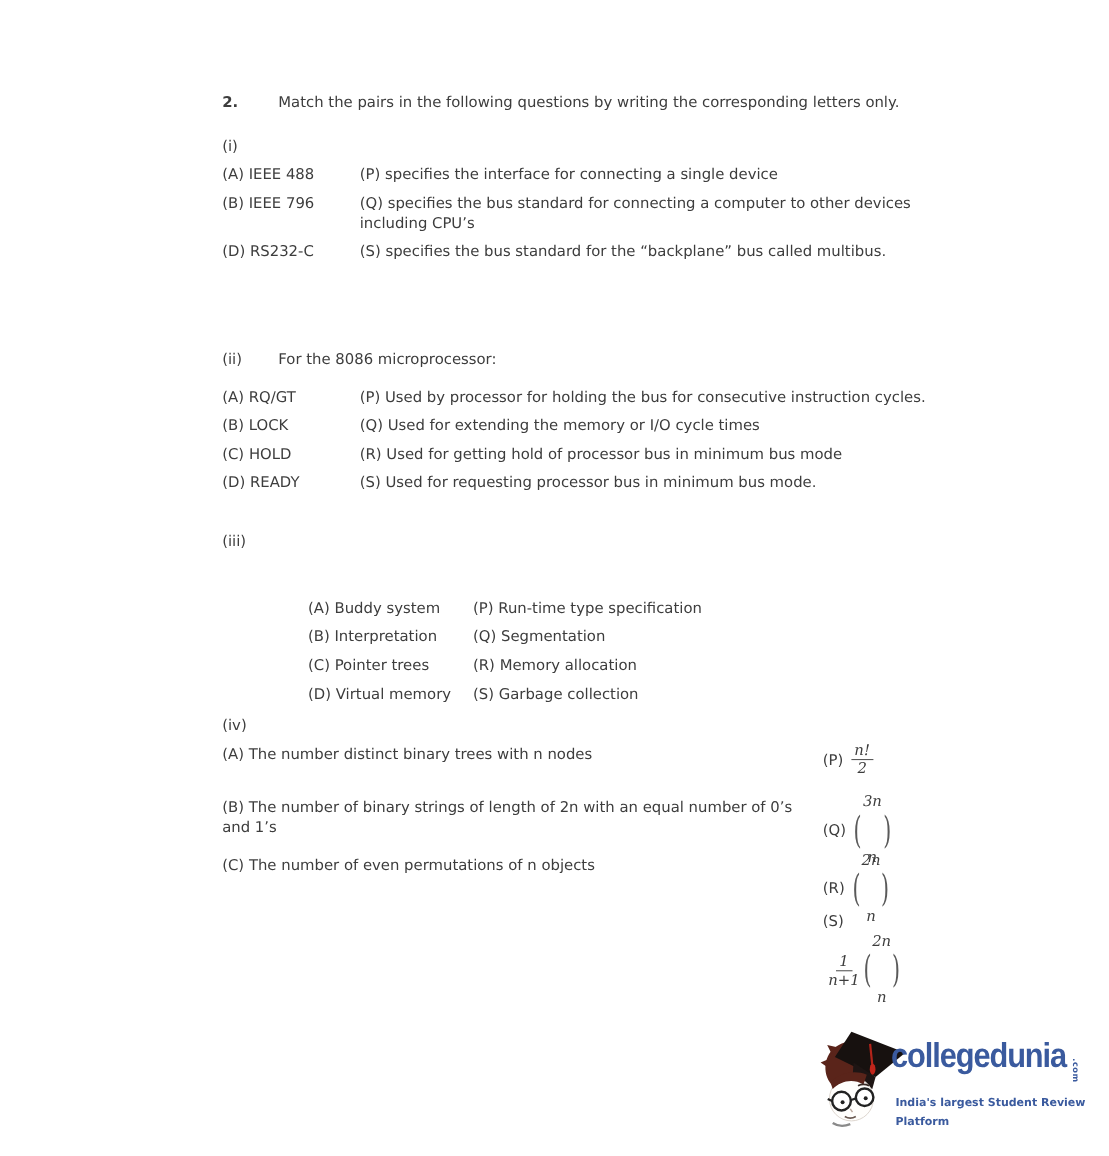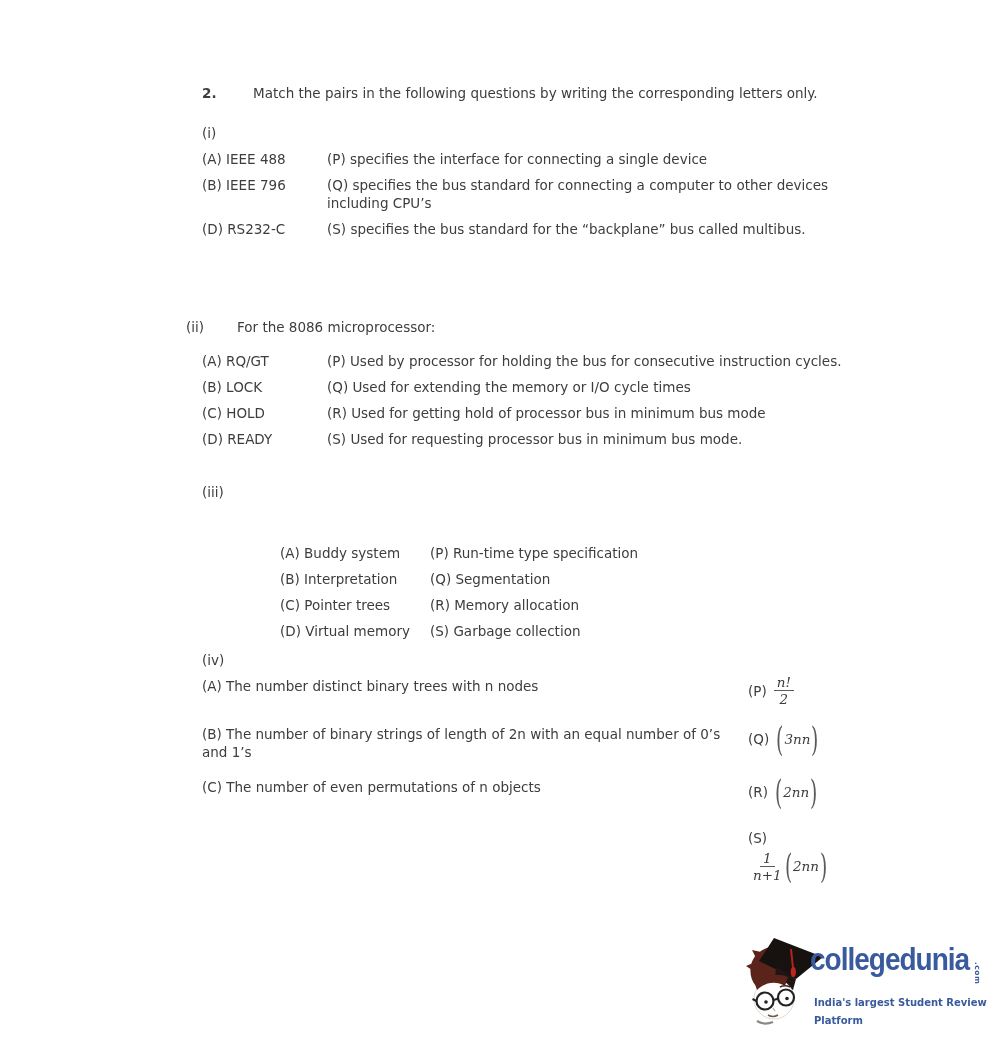--- a/index.html
+++ b/index.html
@@ -35,21 +35,21 @@
   .formula{display:flex;align-items:center;gap:7px;}
   .f-label{flex:none;}
   .math{font-family:"DejaVu Serif","Liberation Serif",serif;font-style:italic;}
   .frac{display:inline-flex;flex-direction:column;align-items:center;line-height:16px;}
   .frac .num{border-bottom:1px solid #5a5a5a;padding:0 3px;}
   .frac .den{padding:0 3px;}
   .binom{display:inline-flex;align-items:center;}
   .paren{font-family:"DejaVu Serif","Liberation Serif",serif;font-style:normal;
          font-size:34px;font-weight:300;color:#5a5a5a;line-height:1;
          transform:scaleX(0.55);margin:0 -3px;}
-  .bstack{display:inline-flex;flex-direction:row;align-items:center;line-height:15px;padding:0 1px;}
+  .bstack{display:inline-flex;flex-direction:column;align-items:center;line-height:15px;padding:0 1px;gap:36px;}
   .s-body{display:flex;align-items:center;}
 
   
   .logo{left:744px;top:936px;width:252px;height:92px;}
   .mascot{position:absolute;left:0;top:0;}
   .brand{position:absolute;left:66px;top:14px;font-family:"Liberation Sans",sans-serif;
          font-weight:bold;font-size:28px;letter-spacing:-1px;color:#3a5a9e;
          transform:scaleY(1.12);transform-origin:left top;}
   .tld{position:absolute;left:224px;top:26px;writing-mode:vertical-rl;
        font-size:7.5px;font-weight:bold;color:#3a5a9e;letter-spacing:0.5px;}
@@ -74,21 +74,21 @@
     <div class="m-row">
       <div class="m-term">(B) IEEE 796</div>
       <div class="m-desc">(Q) specifies the bus standard for connecting a computer to other devices including CPU’s</div>
     </div>
     <div class="m-row">
       <div class="m-term">(D) RS232-C</div>
       <div class="m-desc">(S) specifies the bus standard for the “backplane” bus called multibus.</div>
     </div>
   </div>
 
-  <div class="abs" style="left:186px;top:318px;display:flex;">
+  <div class="abs" style="left:202px;top:318px;display:flex;">
     <span style="flex:0 0 51px;">(ii)</span>
     <span>For the 8086 microprocessor:</span>
   </div>
   <div class="abs match" style="top:352px">
     <div class="m-row">
       <div class="m-term">(A) RQ/GT</div>
       <div class="m-desc">(P) Used by processor for holding the bus for consecutive instruction cycles.</div>
     </div>
     <div class="m-row">
       <div class="m-term">(B) LOCK</div>

